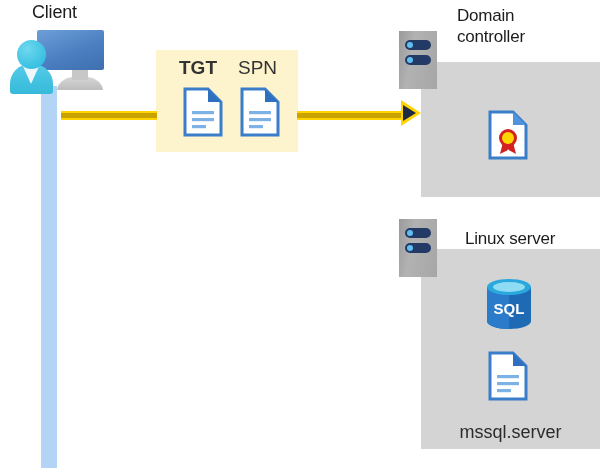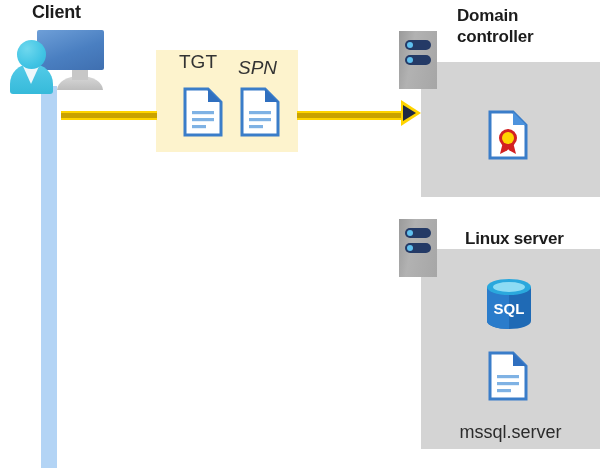--- a/index.html
+++ b/index.html
@@ -16,21 +16,21 @@
   #stage {
     position: relative;
     width: 600px;
     height: 468px;
     background: #ffffff;
   }
 
   
   .hdr {
     position: absolute;
-    font-weight: bold;
+    font-weight: normal;
     color: #1c1c1c;
     font-size: 17px;
     line-height: 21px;
     letter-spacing: -0.2px;
     white-space: pre-line;
   }
   .lbl {
     position: absolute;
     color: #333333;
     font-size: 17px;
@@ -181,22 +181,22 @@
   <div class="arrow-line" style="left:61px; top:111px; width:96px; height:5px;">
       <i></i>
     </div>
 
   <div class="arrow-line" style="left:297px; top:111px; width:110px; height:5px;">
       <i></i>
     </div>
   <div id="arrow-head" style="left:401px; top:100px;"></div>
   <div id="arrow-head-inner" style="left:403px; top:105px;"></div>
 
-  <div class="lbl" style="left:179px; top:52px; font-size:19px;">TGT</div>
-  <div class="lbl" style="left:238px; top:58px; font-size:19px;font-style:italic;">SPN</div>
+  <div class="lbl" style="left:179px; top:58px; font-size:19px;font-weight:bold;">TGT</div>
+  <div class="lbl" style="left:238px; top:58px; font-size:19px;">SPN</div>
 
   <svg class="docicon" style="left:183px; top:87px;" width="40" height="50" viewBox="0 0 40 50">
     <path d="M2 2 H25 L38 15 V48 H2 Z" fill="#ffffff" stroke="#3a7dc9" stroke-width="3"></path>
     <path d="M25 2 L38 15 H25 Z" fill="#2f6fbf"></path>
     <rect x="9" y="24" width="22" height="3.2" fill="#7fb2e4"></rect>
     <rect x="9" y="31" width="22" height="3.2" fill="#7fb2e4"></rect>
     <rect x="9" y="38" width="14" height="3.2" fill="#7fb2e4"></rect>
   </svg>
 
   <svg class="docicon" style="left:240px; top:87px;" width="40" height="50" viewBox="0 0 40 50">

